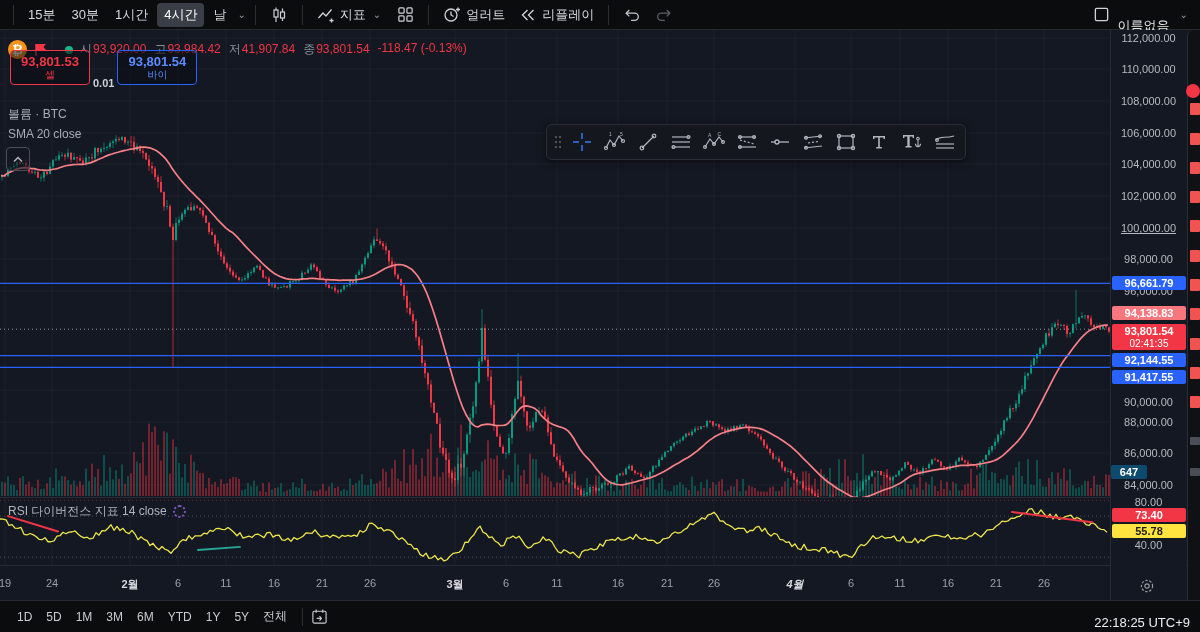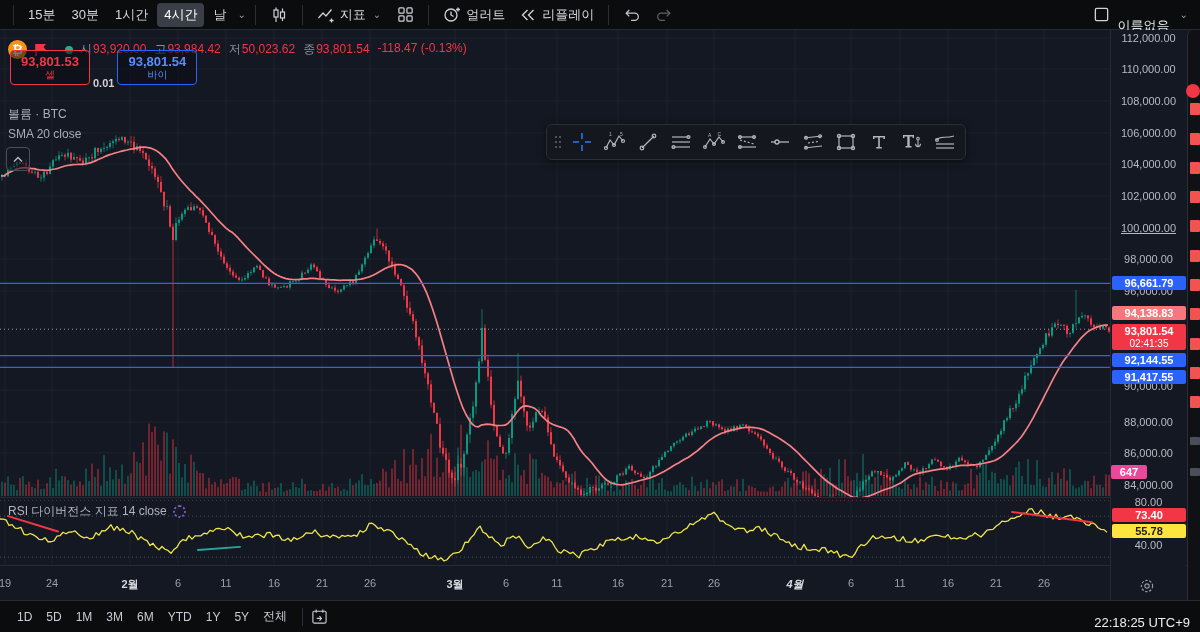--- a/index.html
+++ b/index.html
@@ -1374,21 +1374,21 @@
       <span class="icon">
         <svg width="14" height="14" viewBox="0 0 14 14">
             <path d="M2 1 h10 l-2.5 3 L12 7 H2 Z" fill="#f23645"></path>
             <line x1="2" y1="1" x2="2" y2="13" stroke="#f23645" stroke-width="1.6"></line>
           </svg>
       </span>
       <span class="live-dot"></span>
       <span class="ohlc">
         <span><span class="lb">시</span><span>93,920.00</span></span>
         <span><span class="lb">고</span><span>93,984.42</span></span>
-        <span><span class="lb">저</span><span>50,023.62</span></span>
+        <span><span class="lb">저</span><span>41,907.84</span></span>
         <span><span class="lb">종</span><span>93,801.54</span></span>
         <span>-118.47 (-0.13%)</span>
       </span>
     </div>
 
     <div class="trade-row">
       <div class="trade-btn sell">
         <span class="p">93,801.53</span>
         <span class="t">셀</span>
       </div>
@@ -1533,32 +1533,32 @@
       </span>
     <div class="tick" style="top: 8px;">112,000.00</div>
         <div class="tick" style="top: 39px;">110,000.00</div>
         <div class="tick" style="top: 71px;">108,000.00</div>
         <div class="tick" style="top: 103px;">106,000.00</div>
         <div class="tick" style="top: 134px;">104,000.00</div>
         <div class="tick" style="top: 166px;">102,000.00</div>
         <div class="tick" style="top: 198px; text-decoration: underline;">100,000.00</div>
         <div class="tick" style="top: 229px;">98,000.00</div>
         <div class="tick" style="top: 261px;">96,000.00</div>
-        <div class="tick" style="top: 356px; text-align: center;">90,000.00</div>
+        <div class="tick" style="top: 372px; text-align: center;">90,000.00</div>
         <div class="tick" style="top: 392px;">88,000.00</div>
         <div class="tick" style="top: 423px;">86,000.00</div>
         <div class="tick" style="top: 455px;">84,000.00</div>
         <div class="tick" style="top: 472px;">80.00</div>
         <div class="tick" style="top: 515px;">40.00</div>
         <div class="badge" style="top: 253px; background: rgb(41, 98, 255); color: rgb(255, 255, 255);">96,661.79</div>
         <div class="badge" style="top: 283px; background: rgb(247, 119, 124); color: rgb(255, 255, 255);">94,138.83</div>
         <div class="badge" style="top: 307px; background: rgb(242, 54, 69); color: rgb(255, 255, 255);">93,801.54<br><span class="sub">02:41:35</span></div>
         <div class="badge" style="top: 330px; background: rgb(41, 98, 255); color: rgb(255, 255, 255);">92,144.55</div>
         <div class="badge" style="top: 347px; background: rgb(41, 98, 255); color: rgb(255, 255, 255);">91,417.55</div>
-        <div class="badge small" style="top: 442px; background: #ec4899; color: rgb(255, 255, 255);">647</div>
+        <div class="badge small" style="top: 442px; background: #0c4a6e; color: rgb(255, 255, 255);">647</div>
         <div class="badge" style="top: 485px; background: rgb(242, 54, 69); color: rgb(255, 255, 255);">73.40</div>
         <div class="badge" style="top: 501px; background: rgb(255, 227, 62); color: rgb(28, 28, 28);">55.78</div>
       </div>
 
     <div class="strip" id="right-strip">
         <div class="blk" style="top: 73px;"></div>
         <div class="blk" style="top: 103px;"></div>
         <div class="blk" style="top: 132px;"></div>
         <div class="blk" style="top: 161px;"></div>
         <div class="blk" style="top: 190px;"></div>

